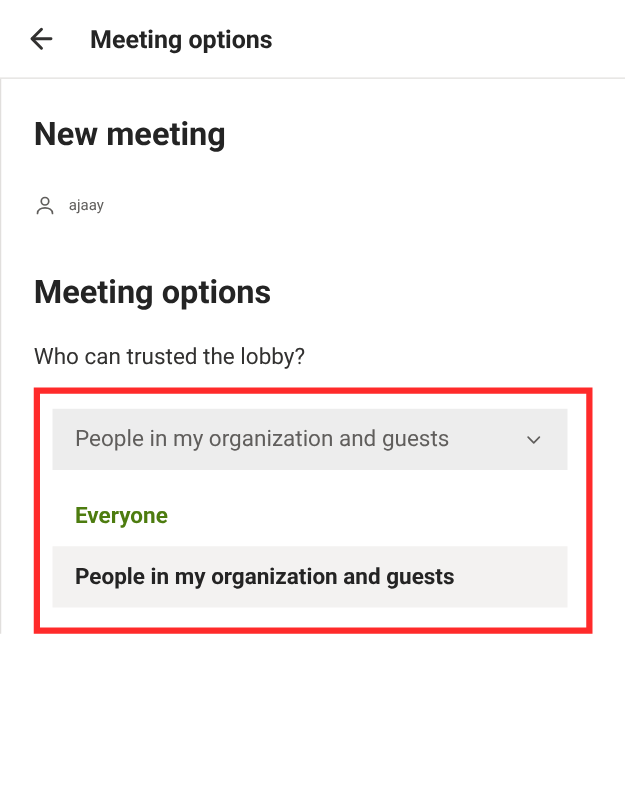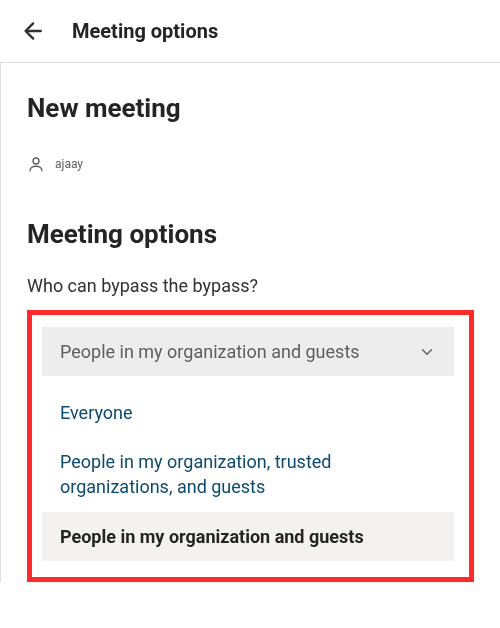--- a/index.html
+++ b/index.html
@@ -89,23 +89,24 @@
       color: #605e5c;
       cursor: pointer;
       text-align: left;
       font-family: inherit;
     }
     .select-btn .chev { flex-shrink: 0; }
     .options { margin-top: 12px; }
     .option {
       padding: 12px 18px;
       font-size: 18px;
-      color: #0c4a6e;
+      color: #4d7c0f;
       cursor: pointer;
       line-height: 1.4;
+      font-weight: bold;
     }
     .option.selected {
       font-weight: 700;
       color: #242424;
       background: #f3f2f1;
     }
   </style>
 </head>
 <body>
 
@@ -130,33 +131,32 @@
     <div class="organizer-row">
       <svg width="18" height="18" viewBox="0 0 24 24" fill="none" stroke="#605e5c" stroke-width="1.8" stroke-linecap="round" stroke-linejoin="round">
         <circle cx="12" cy="8" r="4"></circle>
         <path d="M4 21c0-4 4-6 8-6s8 2 8 6"></path>
       </svg>
       <span>ajaay</span>
     </div>
 
     <div class="subheading">Meeting options</div>
 
-    <div class="field-label">Who can bypass the bypass?</div>
+    <div class="field-label">Who can trusted the lobby?</div>
 
     <div class="highlight-box">
 
       <button class="select-btn">
         <span>People in my organization and guests</span>
         <svg class="chev" width="18" height="18" viewBox="0 0 24 24" fill="none" stroke="#605e5c" stroke-width="1.8" stroke-linecap="round" stroke-linejoin="round">
           <polyline points="6 9 12 15 18 9"></polyline>
         </svg>
       </button>
 
       <div class="options">
         <div class="option">Everyone</div>
-        <div class="option">People in my organization, trusted organizations, and guests</div>
         <div class="option selected">People in my organization and guests</div>
       </div>
 
     </div>
 
   </div>
 </div>
 
 </body></html>

